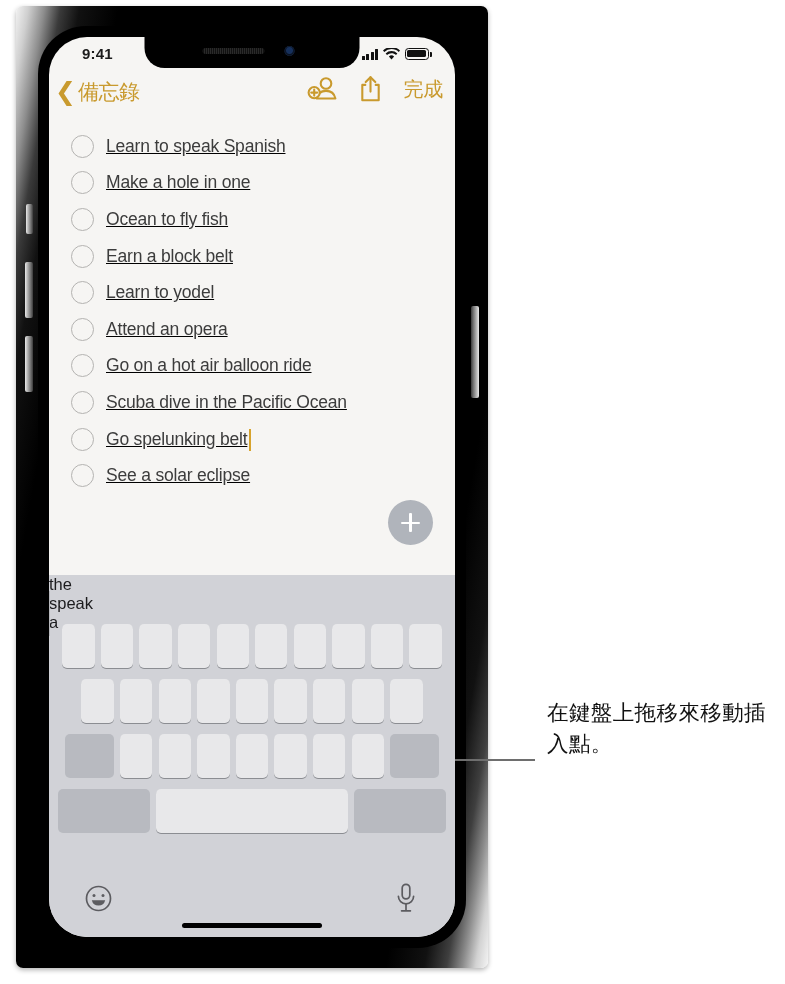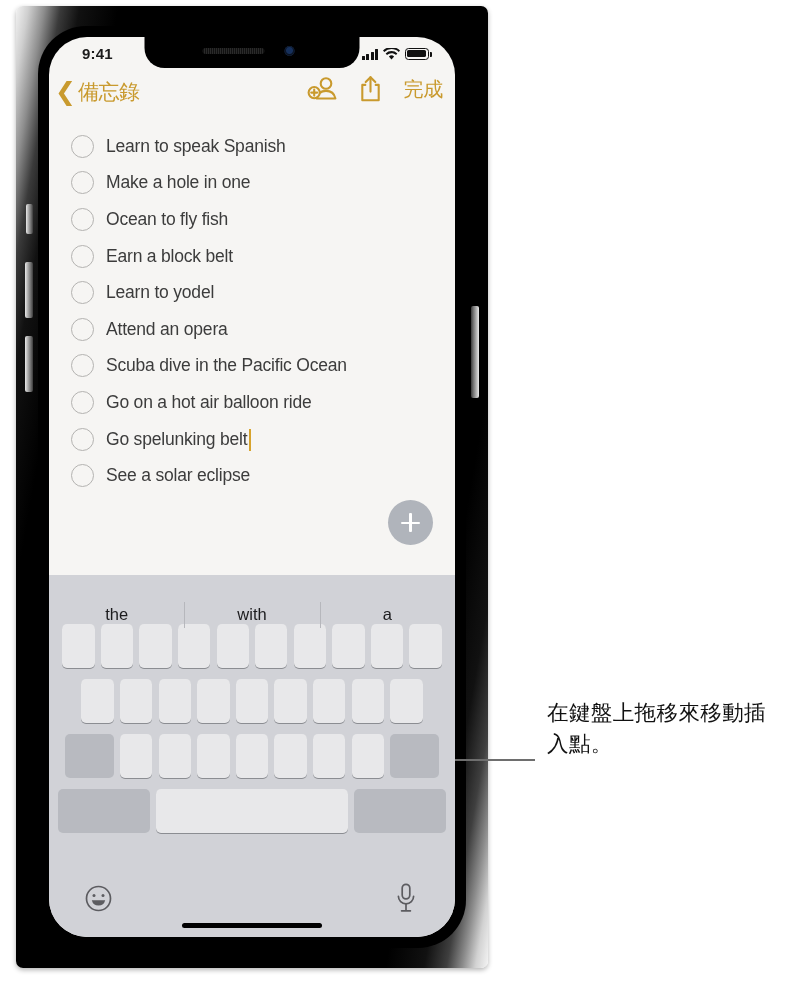--- a/index.html
+++ b/index.html
@@ -203,20 +203,21 @@
     letter-spacing: -0.3px;
   }
 
   
   #checklist {
     position: absolute;
     left: 0; top: 82px;
     width: 440px;
     padding-top: 9px;
     z-index: 4;
+    text-decoration: underline;
   }
   .check-row {
     display: flex;
     align-items: center;
     height: 36.6px;
     padding-left: 22px;
     cursor: pointer;
   }
   .check-circle {
     width: 23px; height: 23px;
@@ -270,21 +271,22 @@
     top: 538px;
     width: 406px;
     height: 362px;
     background: #d1d2d7;
     z-index: 8;
   }
   #suggestion-bar {
     position: relative;
     height: 49px;
     display: flex;
-    align-items: flex-end;
+    align-items: flex-start;
+    flex-direction: column;
   }
   .suggestion {
     flex: 1;
     text-align: center;
     font-size: 16.5px;
     color: #1c1c1e;
     position: relative;
     cursor: pointer;
   }
   .suggestion + .suggestion::before {
@@ -456,43 +458,43 @@
         <div class="check-row">
           <div class="check-circle"></div>
           <div class="check-text">Learn to yodel</div>
         </div>
         <div class="check-row">
           <div class="check-circle"></div>
           <div class="check-text">Attend an opera</div>
         </div>
         <div class="check-row">
           <div class="check-circle"></div>
+          <div class="check-text">Go on a hot air balloon ride</div>
+        </div>
+        <div class="check-row">
+          <div class="check-circle"></div>
           <div class="check-text">Scuba dive in the Pacific Ocean</div>
-        </div>
-        <div class="check-row">
-          <div class="check-circle"></div>
-          <div class="check-text">Go on a hot air balloon ride</div>
         </div>
         <div class="check-row">
           <div class="check-circle"></div>
           <div class="check-text has-caret">Go spelunking belt</div>
         </div>
         <div class="check-row">
           <div class="check-circle"></div>
           <div class="check-text">See a solar eclipse</div>
         </div>
       </div>
 
     <div id="add-item-button"></div>
 
     <div id="keyboard">
 
       <div id="suggestion-bar">
           <div class="suggestion">the</div>
-          <div class="suggestion">with</div>
+          <div class="suggestion">speak</div>
           <div class="suggestion">a</div>
         </div>
 
       <div class="kb-row" id="kb-row-1">
           <div class="key letter light"></div>
           <div class="key letter light"></div>
           <div class="key letter light"></div>
           <div class="key letter light"></div>
           <div class="key letter light"></div>
           <div class="key letter light"></div>

